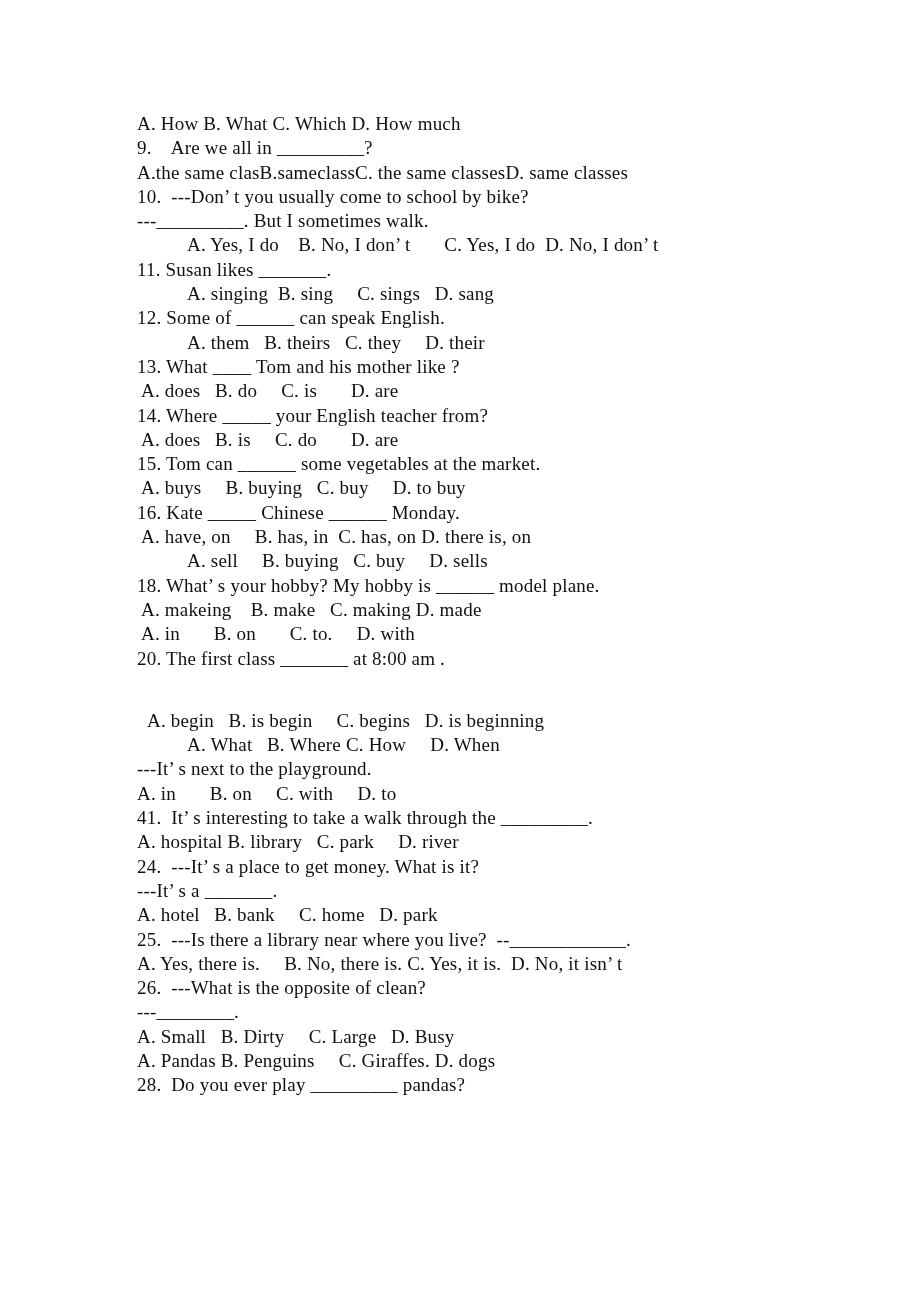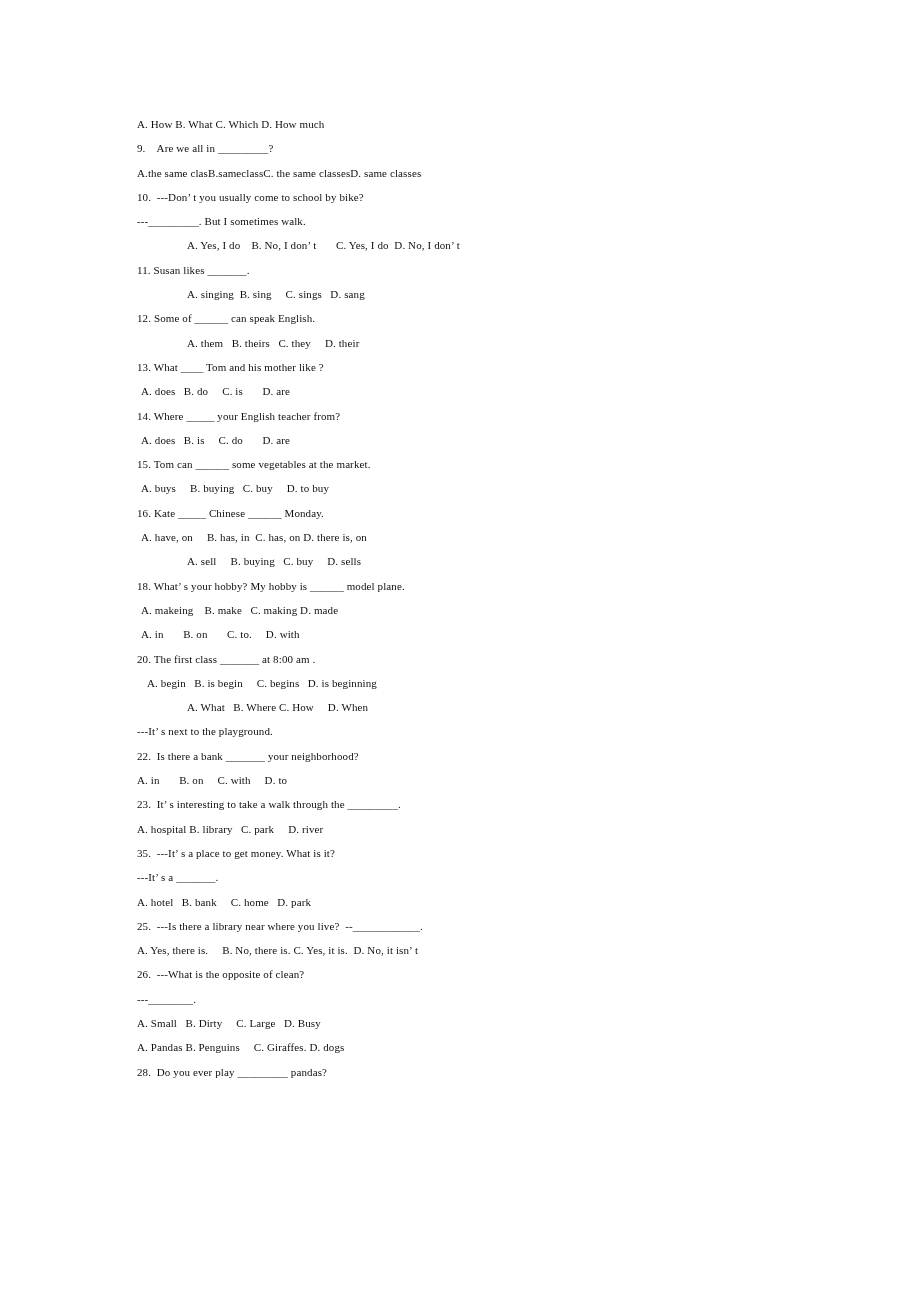--- a/index.html
+++ b/index.html
@@ -19,30 +19,30 @@
     background: #ffffff;
     overflow: hidden;
   }
   #content {
     position: absolute;
     left: 137px;
     top: 112px;
     width: 700px;
   }
   .line {
-    font-size: 11px;
+    font-size: 19px;
     line-height: 24.3px;
     white-space: pre;
     letter-spacing: 0.01em;
     color: #101010;
   }
   
   .ind-0  { padding-left: 0px; }
   .ind-sm { padding-left: 4px; }
-  .ind-xs { padding-left: 10px; }
+  .ind-xs { padding-left: 10px; margin-top: 38px; }
   .ind-md { padding-left: 50px; }
 </style>
 </head>
 <body>
 
 <div id="page">
   <div id="content">
       <div class="line ind-0">A. How B. What C. Which D. How much</div>
       <div class="line ind-0">9. Are we all in _________?</div>
       <div class="line ind-0">A.the same clasB.sameclassC. the same classesD. same classes</div>
@@ -62,25 +62,24 @@
       <div class="line ind-0">16. Kate _____ Chinese ______ Monday.</div>
       <div class="line ind-sm">A. have, on  B. has, in  C. has, on D. there is, on</div>
       <div class="line ind-md">A. sell  B. buying  C. buy  D. sells</div>
       <div class="line ind-0">18. What’ s your hobby? My hobby is ______ model plane.</div>
       <div class="line ind-sm">A. makeing B. make  C. making D. made</div>
       <div class="line ind-sm">A. in   B. on   C. to.  D. with</div>
       <div class="line ind-0">20. The first class _______ at 8:00 am .</div>
       <div class="line ind-xs">A. begin  B. is begin  C. begins  D. is beginning</div>
       <div class="line ind-md">A. What  B. Where C. How  D. When</div>
       <div class="line ind-0">---It’ s next to the playground.</div>
-      <div class="line ind-0">22.  Is there a bank _______ your neighborhood?</div>
       <div class="line ind-0">A. in   B. on  C. with  D. to</div>
-      <div class="line ind-0">23.  It’ s interesting to take a walk through the _________.</div>
+      <div class="line ind-0">41.  It’ s interesting to take a walk through the _________.</div>
       <div class="line ind-0">A. hospital B. library  C. park  D. river</div>
-      <div class="line ind-0">35.  ---It’ s a place to get money. What is it?</div>
+      <div class="line ind-0">24.  ---It’ s a place to get money. What is it?</div>
       <div class="line ind-0">---It’ s a _______.</div>
       <div class="line ind-0">A. hotel  B. bank  C. home  D. park</div>
       <div class="line ind-0">25.  ---Is there a library near where you live?  --____________.</div>
       <div class="line ind-0">A. Yes, there is.  B. No, there is. C. Yes, it is.  D. No, it isn’ t</div>
       <div class="line ind-0">26.  ---What is the opposite of clean?</div>
       <div class="line ind-0">---________.</div>
       <div class="line ind-0">A. Small  B. Dirty  C. Large  D. Busy</div>
       <div class="line ind-0">A. Pandas B. Penguins  C. Giraffes. D. dogs</div>
       <div class="line ind-0">28.  Do you ever play _________ pandas?</div>
     </div>

